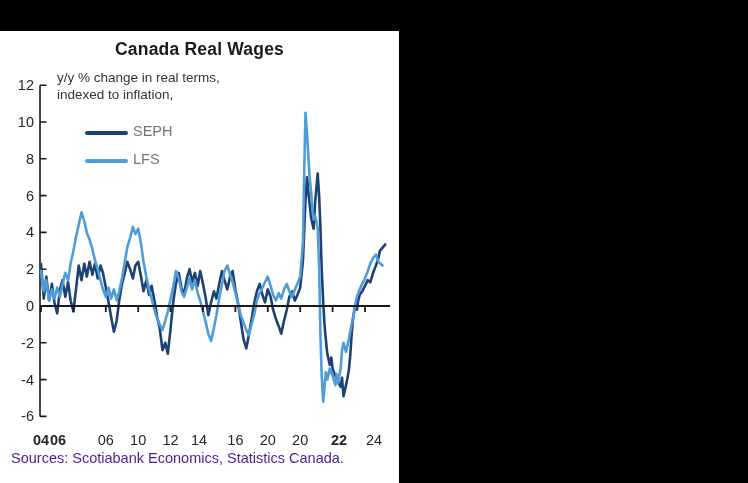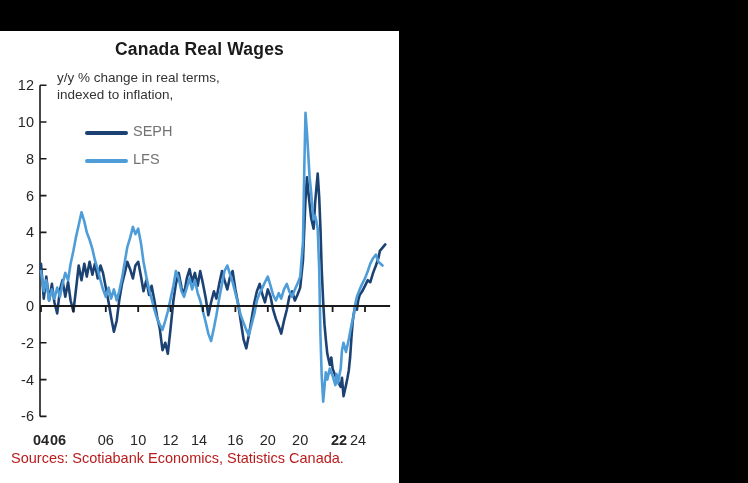--- a/index.html
+++ b/index.html
@@ -11,21 +11,21 @@
   .annotation{position:absolute;left:57px;top:38px;font-size:13.5px;color:#333;
               line-height:17px;}
   .legend{position:absolute;left:85px;top:92px;}
   .legend-row{position:relative;height:28px;}
   .legend-swatch{position:absolute;left:0;top:8px;width:43px;height:3.5px;border-radius:2px;}
   .legend-label{position:absolute;left:48px;top:0;font-size:14.5px;color:#737373;}
   .ylab{position:absolute;left:0;width:34px;text-align:right;font-size:14.5px;
         color:#262626;height:18px;line-height:18px;}
   .xlab{position:absolute;width:28px;text-align:center;font-size:14.5px;color:#262626;
         top:400px;height:18px;line-height:18px;}
-  .sources{position:absolute;left:11px;top:419px;width:385px;font-size:14.5px;color:#b91c1c;}
+  .sources{position:absolute;left:11px;top:419px;width:385px;font-size:14.5px;color:#4c1d95;}
   svg.plot{position:absolute;left:0;top:0;width:399px;height:452px;}
 </style>
 </head>
 <body>
 
 <div class="screen">
   <div class="panel">
 
     <div class="chart-title">Canada Real Wages</div>
 
@@ -68,18 +68,18 @@
         <div class="xlab" style="left: 27px; font-weight: bold;">04</div>
         <div class="xlab" style="left: 44px; font-weight: bold;">06</div>
         <div class="xlab" style="left: 91.8px;">06</div>
         <div class="xlab" style="left: 124.2px;">10</div>
         <div class="xlab" style="left: 156.6px;">12</div>
         <div class="xlab" style="left: 185px;">14</div>
         <div class="xlab" style="left: 221.4px;">16</div>
         <div class="xlab" style="left: 253.8px;">20</div>
         <div class="xlab" style="left: 286.2px;">20</div>
         <div class="xlab" style="left: 325px; font-weight: bold;">22</div>
-        <div class="xlab" style="left: 344px;">24</div>
+        <div class="xlab" style="left: 360px;">24</div>
       </div>
 
     <div class="sources">Sources: Scotiabank Economics, Statistics Canada.</div>
   </div>
 </div>
 
 </body></html>

